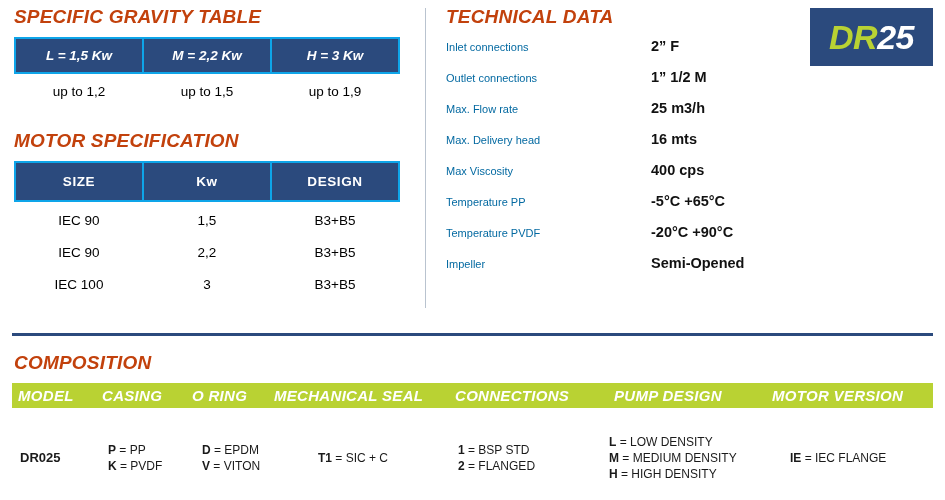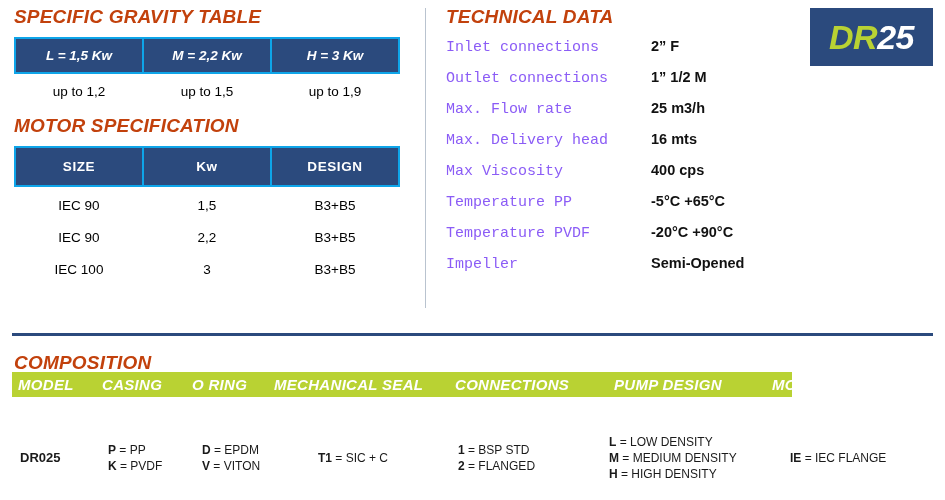--- a/index.html
+++ b/index.html
@@ -66,21 +66,21 @@
   table.grid.motor th {
     font-style: normal;
     letter-spacing: 0.6px;
     padding: 11px 2px;
   }
   table.grid.motor td {
     padding: 11px 2px 6px;
   }
 
   .motor-title {
-    margin-top: 10px;
+    margin-top: 25px;
     margin-bottom: 9px;
   }
 
   
   .vdiv {
     position: absolute;
     left: 425px;
     top: 8px;
     width: 1px;
     height: 300px;
@@ -95,23 +95,22 @@
     width: 330px;
   }
   .tech-title { margin-bottom: 10px; }
   .tech-row {
     display: flex;
     align-items: baseline;
     height: 31px;
   }
   .tech-label {
     width: 205px;
-    font-size: 15px;
-    color: #8b5cf6;
-    font-family: Liberation Mono, monospace;
+    font-size: 11px;
+    color: #0369a1;
   }
   .tech-value {
     font-size: 14.5px;
     font-weight: bold;
     color: #111111;
   }
 
   
   .logo {
     position: absolute;
@@ -152,22 +151,22 @@
 
   
   .comp-title {
     position: absolute;
     left: 14px;
     top: 352px;
   }
   .comp-header {
     position: absolute;
     left: 12px;
-    top: 372px;
-    width: 780px;
+    top: 383px;
+    width: 921px;
     height: 25px;
     background: #b9d233;
   }
   .comp-header-inner {
     position: relative;
     width: 100%;
     height: 100%;
   }
   .comp-h {
     position: absolute;

